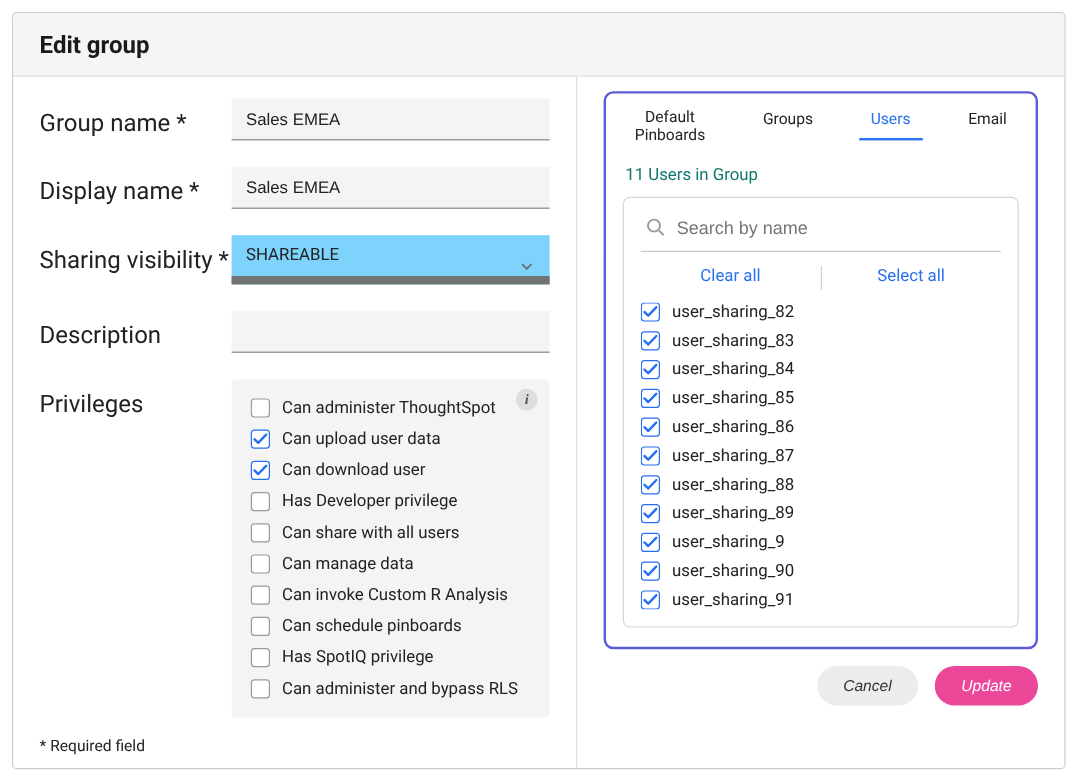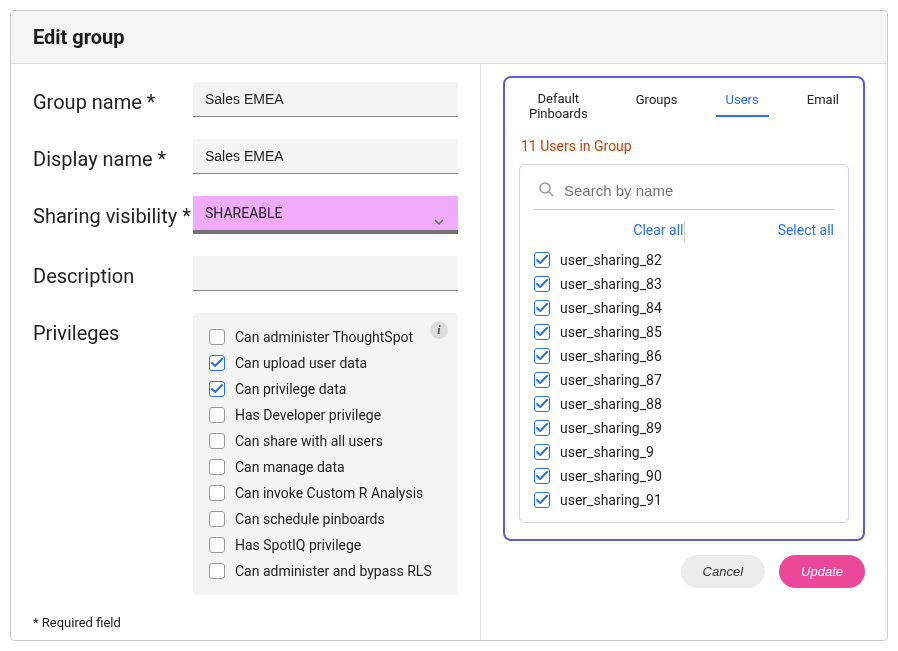--- a/index.html
+++ b/index.html
@@ -8,46 +8,46 @@
 .header { background: #f5f5f5; border-bottom: 1px solid #e0e0e0; padding: 14px 22px; }
 .header h1 { font-size: 20px; font-weight: 700; color: #1a1a1a; }
 .body { display: flex; flex: 1; min-height: 0; }
 .left { width: 470px; padding: 18px 22px 10px 22px; border-right: 1px solid #e0e0e0; display: flex; flex-direction: column; }
 .right { flex: 1; padding: 12px 22px 18px 22px; display: flex; flex-direction: column; }
 .form-row { display: flex; align-items: flex-start; margin-bottom: 22px; }
 .form-row.privs { margin-bottom: 0; }
 .label { width: 160px; font-size: 20px; color: #222; padding-top: 8px; }
 .control { flex: 1; position: relative; }
 .text-input { width: 100%; background: #f4f4f4; border: none; border-bottom: 1px solid #888; padding: 9px 12px; font-size: 14px; color: #222; outline: none; }
-.select { width: 100%; background: #f0abfc; border: none; border-bottom: 4px solid #737373; padding: 9px 12px; font-size: 14px; color: #222; position: relative; cursor: pointer; }
+.select { width: 100%; background: #7dd3fc; border: none; border-bottom: 7px solid #737373; padding: 9px 12px; font-size: 14px; color: #222; position: relative; cursor: pointer; }
 .select::after { content: ''; }
 .caret { position: absolute; right: 14px; top: 14px; pointer-events: none; }
 .caret svg { width: 10px; height: 6px; }
 .priv-box { background: #f4f4f4; border-radius: 4px; padding: 16px 16px; position: relative; }
 .info { position: absolute; right: 10px; top: 8px; width: 18px; height: 18px; border-radius: 50%; background: #ddd; color: #555; font-size: 12px; font-weight: 700; display: flex; align-items: center; justify-content: center; font-family: Georgia, serif; font-style: italic; }
 .priv-list { display: flex; flex-direction: column; gap: 10px; }
 .check-row { display: flex; align-items: center; gap: 10px; font-size: 14px; color: #222; cursor: pointer; }
 .checkbox { width: 16px; height: 16px; border: 1.5px solid #9a9a9a; border-radius: 3px; background: #fff; flex-shrink: 0; display: flex; align-items: center; justify-content: center; }
 .checkbox.checked { border-color: #2770ef; }
 .checkbox.checked svg { display: block; }
 .checkbox svg { display: none; width: 12px; height: 10px; }
 .required-note { font-size: 13px; color: #222; margin-top: auto; padding-top: 8px; }
 .tabs-wrap { border: 2px solid #5b5bd6; border-radius: 8px; padding: 8px 14px 16px 14px; display: flex; flex-direction: column; min-height: 0; }
 .tabs { display: flex; gap: 6px; align-items: flex-start; }
 .tab { font-size: 13px; color: #222; padding: 6px 10px 8px 10px; cursor: pointer; text-align: center; }
 .tab.multi { line-height: 1.15; }
 .tab.active { color: #2770ef; border-bottom: 2px solid #2770ef; }
 .spacer { flex: 1; }
-.count { font-size: 14px; color: #c2410c; margin: 8px 0 10px 2px; }
+.count { font-size: 14px; color: #0f766e; margin: 8px 0 10px 2px; }
 .user-panel { border: 1px solid #d5d5d5; border-radius: 6px; padding: 12px 14px 14px 14px; flex: 1; overflow: hidden; display: flex; flex-direction: column; }
 .search-row { display: flex; align-items: center; gap: 10px; border-bottom: 1px solid #c8c8c8; padding: 4px 4px 8px 4px; }
 .search-row input { border: none; outline: none; font-size: 15px; color: #888; background: transparent; flex: 1; }
 .search-row svg { width: 16px; height: 16px; flex-shrink: 0; }
 .actions { display: flex; margin: 12px 0 10px 0; }
-.actions .act { flex: 1; text-align: right; color: #2770ef; font-size: 14px; cursor: pointer; }
+.actions .act { flex: 1; text-align: center; color: #2770ef; font-size: 14px; cursor: pointer; }
 .divider { width: 1px; height: 20px; background: #d0d0d0; }
 .user-list { display: flex; flex-direction: column; gap: 8px; overflow: auto; }
 .user-row { display: flex; align-items: center; gap: 10px; font-size: 14px; color: #222; cursor: pointer; }
 .footer { display: flex; gap: 14px; justify-content: flex-end; margin-top: 14px; }
 .btn { padding: 9px 22px; border-radius: 20px; font-size: 13px; cursor: pointer; border: none; font-style: italic; }
 .btn.cancel { background: #ececec; color: #333; }
 .btn.update { background: #ec4899; color: #fff; }
 </style>
 </head>
 <body>
@@ -109,21 +109,21 @@
                     </svg>
                   </span>
                   <span>Can upload user data</span>
                 </div>
                 <div class="check-row">
                   <span class="checkbox checked">
                     <svg viewBox="0 0 12 10">
                       <path d="M1 5 L4.2 8 L11 1" stroke="#2770ef" stroke-width="2" fill="none" stroke-linecap="round" stroke-linejoin="round"></path>
                     </svg>
                   </span>
-                  <span>Can privilege data</span>
+                  <span>Can download user</span>
                 </div>
                 <div class="check-row">
                   <span class="checkbox"></span>
                   <span>Has Developer privilege</span>
                 </div>
                 <div class="check-row">
                   <span class="checkbox"></span>
                   <span>Can share with all users</span>
                 </div>
                 <div class="check-row">

